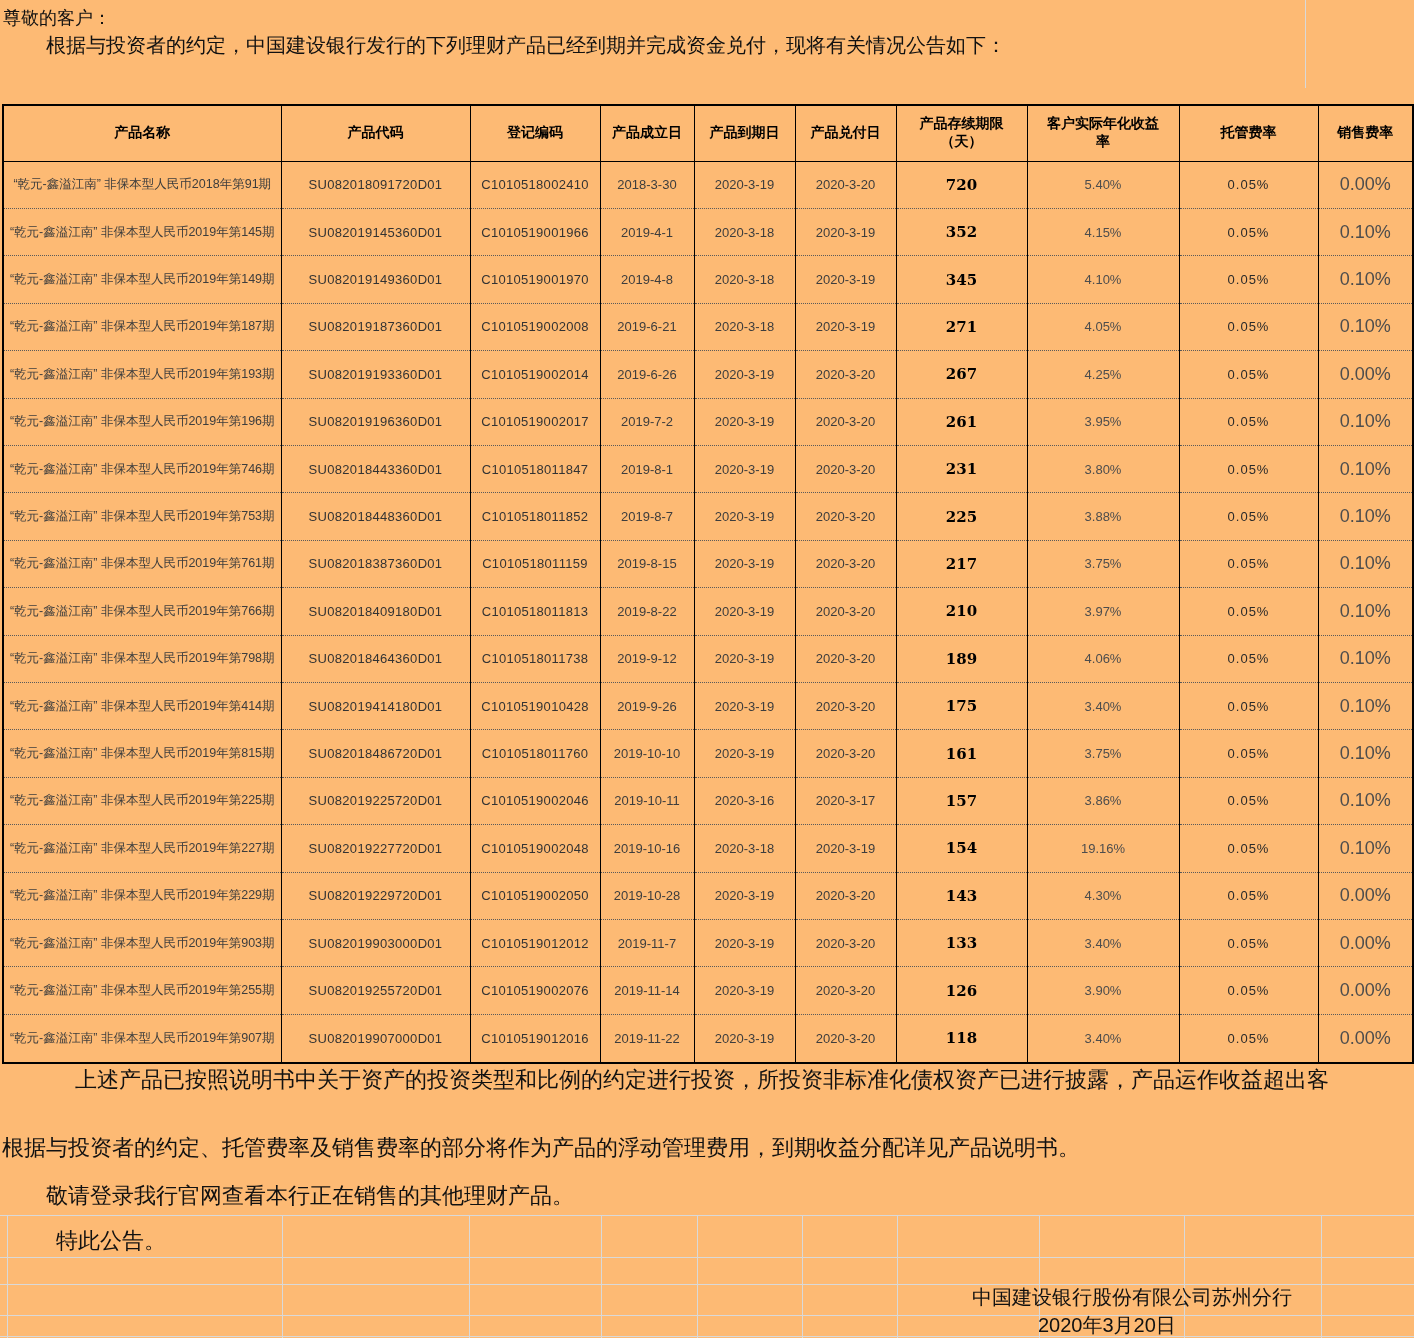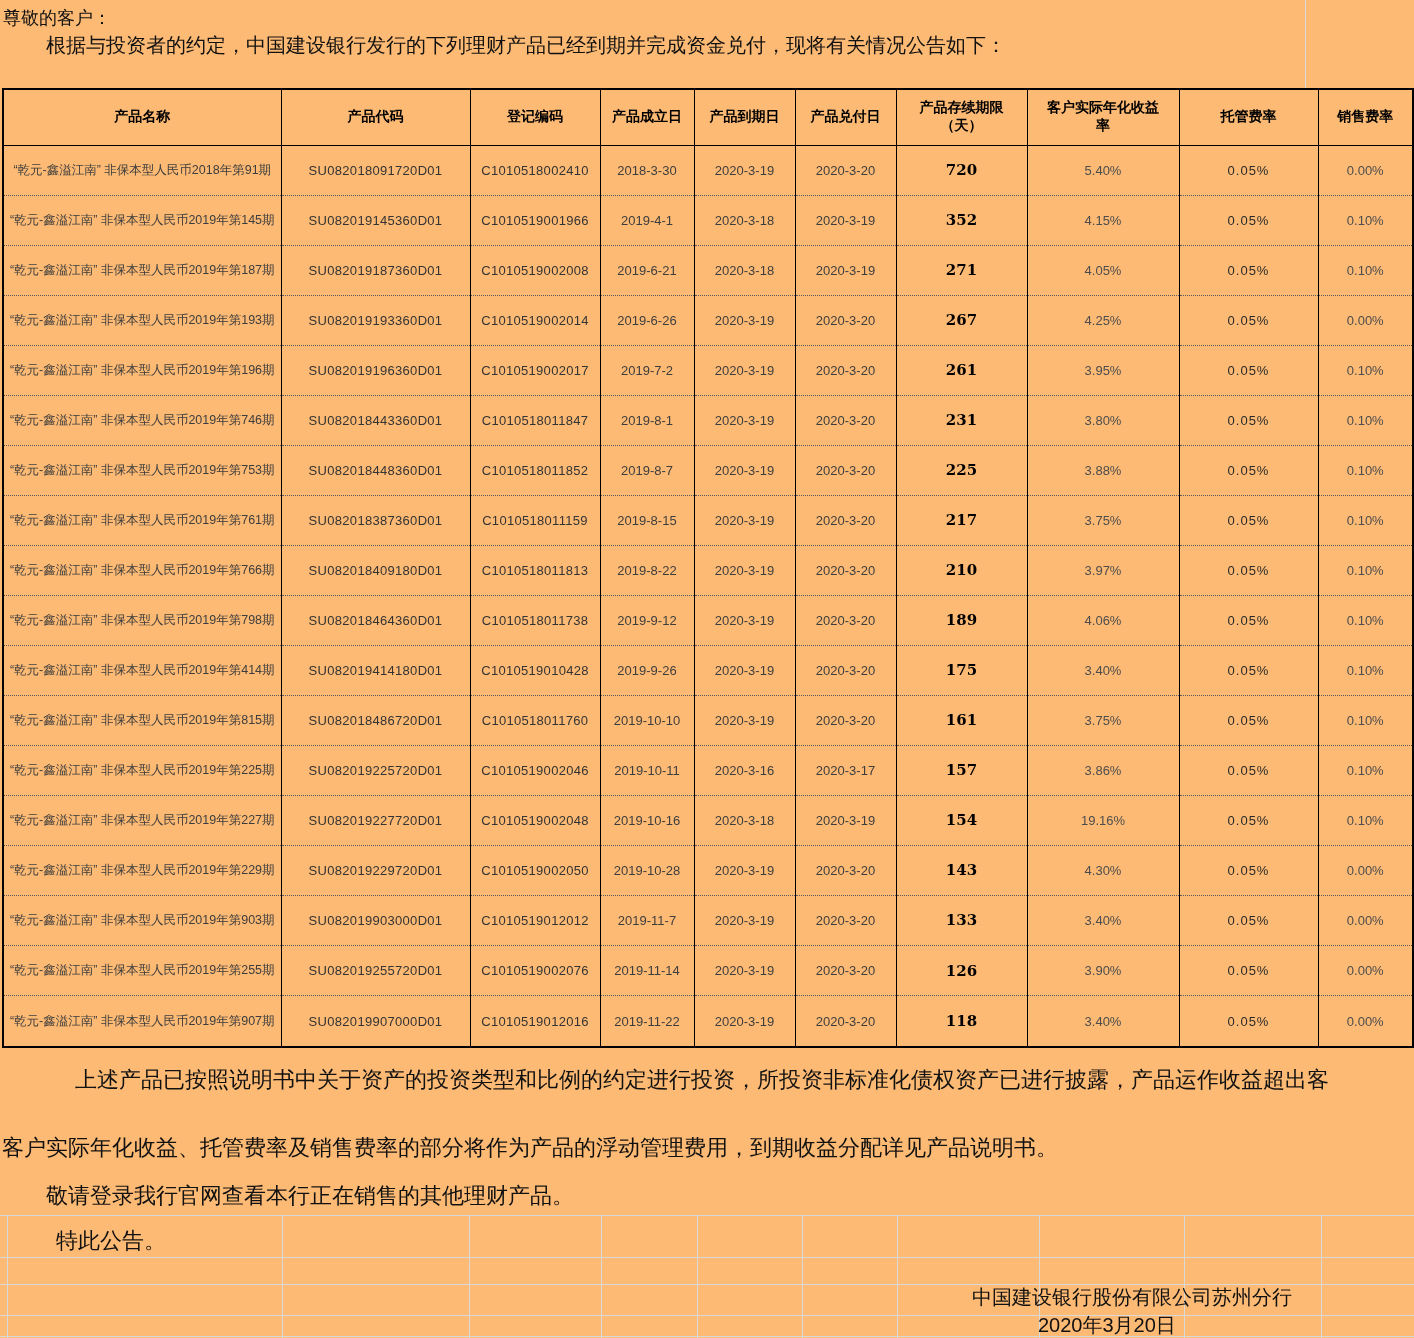--- a/index.html
+++ b/index.html
@@ -15,21 +15,21 @@
   .abs { position: absolute; }
   .cjk { font-family: "Liberation Sans", "DejaVu Sans", sans-serif; }
 
   
   .greeting { left: 3px; top: 6px; font-size: 18px; line-height: 24px; color: #111; }
   .intro    { left: 46px; top: 32px; font-size: 20px; line-height: 26px; color: #111; white-space: nowrap; }
 
   
   table.products {
     position: absolute;
-    left: 2px; top: 88px;
+    left: 2px; top: 104px;
     width: 1410px; height: 960px;
     border-collapse: collapse;
     table-layout: fixed;
     border: 2px solid #000;
   }
   .products th, .products td {
     border-left: 1px solid #000;
     border-right: 1px solid #000;
     text-align: center;
     vertical-align: middle;
@@ -48,21 +48,21 @@
   .products tbody tr:first-child td { border-top: 1px solid #000; }
 
   .c-name    { font-size: 12.5px; color: #3d3d3d; }
   .c-code    { font-size: 13px; color: #333; letter-spacing: 0.3px; }
   .c-reg     { font-size: 13px; color: #333; letter-spacing: 0.3px; }
   .c-date    { font-size: 13px; color: #3d3d3d; }
   .c-days    { font-size: 15px; font-weight: bold; color: #000;
                font-family: "DejaVu Serif", "Liberation Serif", serif; }
   .c-rate    { font-size: 13px; color: #4d4d4d; }
   .c-custody { font-size: 13px; color: #2a2a2a; letter-spacing: 1px; }
-  .c-sales   { font-size: 13px; color: #4d4d4d; }
+  .c-sales   { font-size: 18px; color: #4d4d4d; }
 
   
   .para { font-size: 22px; line-height: 28px; color: #111; white-space: nowrap; }
   .para1 { left: 75px; top: 1066px; }
   .para2 { left: 2px;  top: 1134px; }
   .para3 { left: 46px; top: 1182px; }
   .para4 { left: 56px; top: 1227px; }
 
   .signature { left: 972px; top: 1284px; width: 346px; text-align: left;
                font-size: 20px; line-height: 26px; color: #111; }
@@ -131,20 +131,32 @@
       <td class="c-reg">C1010519001966</td>
       <td class="c-date">2019-4-1</td>
       <td class="c-date">2020-3-18</td>
       <td class="c-date">2020-3-19</td>
       <td class="c-days">352</td>
       <td class="c-rate">4.15%</td>
       <td class="c-custody">0.05%</td>
       <td class="c-sales">0.10%</td>
     </tr>
         <tr>
+      <td class="c-name">“乾元-鑫溢江南” 非保本型人民币2019年第149期</td>
+      <td class="c-code">SU082019149360D01</td>
+      <td class="c-reg">C1010519001970</td>
+      <td class="c-date">2019-4-8</td>
+      <td class="c-date">2020-3-18</td>
+      <td class="c-date">2020-3-19</td>
+      <td class="c-days">345</td>
+      <td class="c-rate">4.10%</td>
+      <td class="c-custody">0.05%</td>
+      <td class="c-sales">0.10%</td>
+    </tr>
+        <tr>
       <td class="c-name">“乾元-鑫溢江南” 非保本型人民币2019年第187期</td>
       <td class="c-code">SU082019187360D01</td>
       <td class="c-reg">C1010519002008</td>
       <td class="c-date">2019-6-21</td>
       <td class="c-date">2020-3-18</td>
       <td class="c-date">2020-3-19</td>
       <td class="c-days">271</td>
       <td class="c-rate">4.05%</td>
       <td class="c-custody">0.05%</td>
       <td class="c-sales">0.10%</td>
@@ -326,21 +338,21 @@
       <td class="c-date">2020-3-20</td>
       <td class="c-days">118</td>
       <td class="c-rate">3.40%</td>
       <td class="c-custody">0.05%</td>
       <td class="c-sales">0.00%</td>
     </tr>
       </tbody>
   </table>
 
   <div class="abs para para1 cjk">上述产品已按照说明书中关于资产的投资类型和比例的约定进行投资，所投资非标准化债权资产已进行披露，产品运作收益超出客</div>
-  <div class="abs para para2 cjk">客户实际年化收益、托管费率及销售费率的部分将作为产品的浮动管理费用，到期收益分配详见产品说明书。</div>
+  <div class="abs para para2 cjk">根据与投资者的约定、托管费率及销售费率的部分将作为产品的浮动管理费用，到期收益分配详见产品说明书。</div>
   <div class="abs para para3 cjk">敬请登录我行官网查看本行正在销售的其他理财产品。</div>
   <div class="abs para para4 cjk">特此公告。</div>
 
   <div class="hline" style="left:0; top:1215px; width:1414px;"></div>
   <div class="hline" style="left:0; top:1257px; width:1414px;"></div>
   <div class="hline" style="left:0; top:1284px; width:1414px;"></div>
   <div class="hline" style="left:0; top:1315px; width:1414px;"></div>
   <div class="hline" style="left:0; top:1336px; width:1414px;"></div>
   <div class="vline" style="left:7px;    top:1215px; height:123px;"></div>
   <div class="vline" style="left:282px;  top:1215px; height:123px;"></div>

